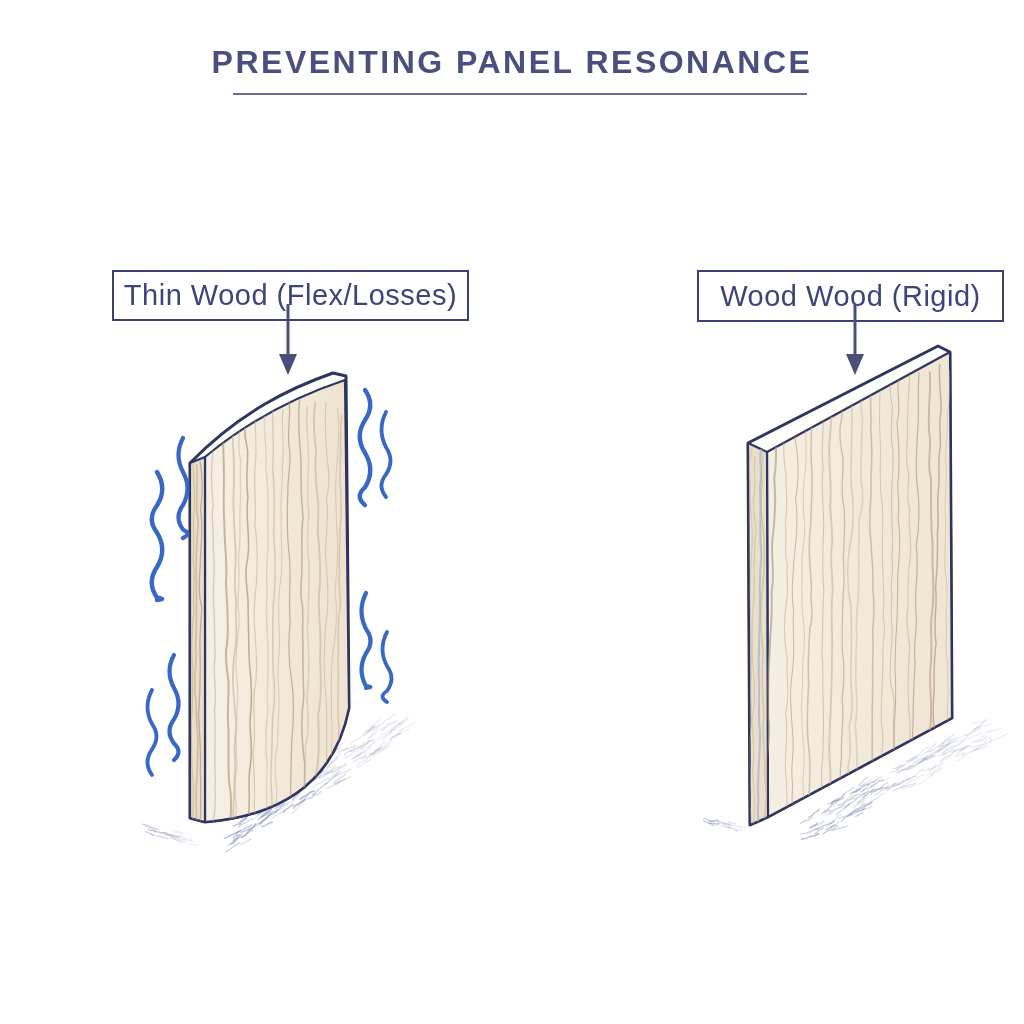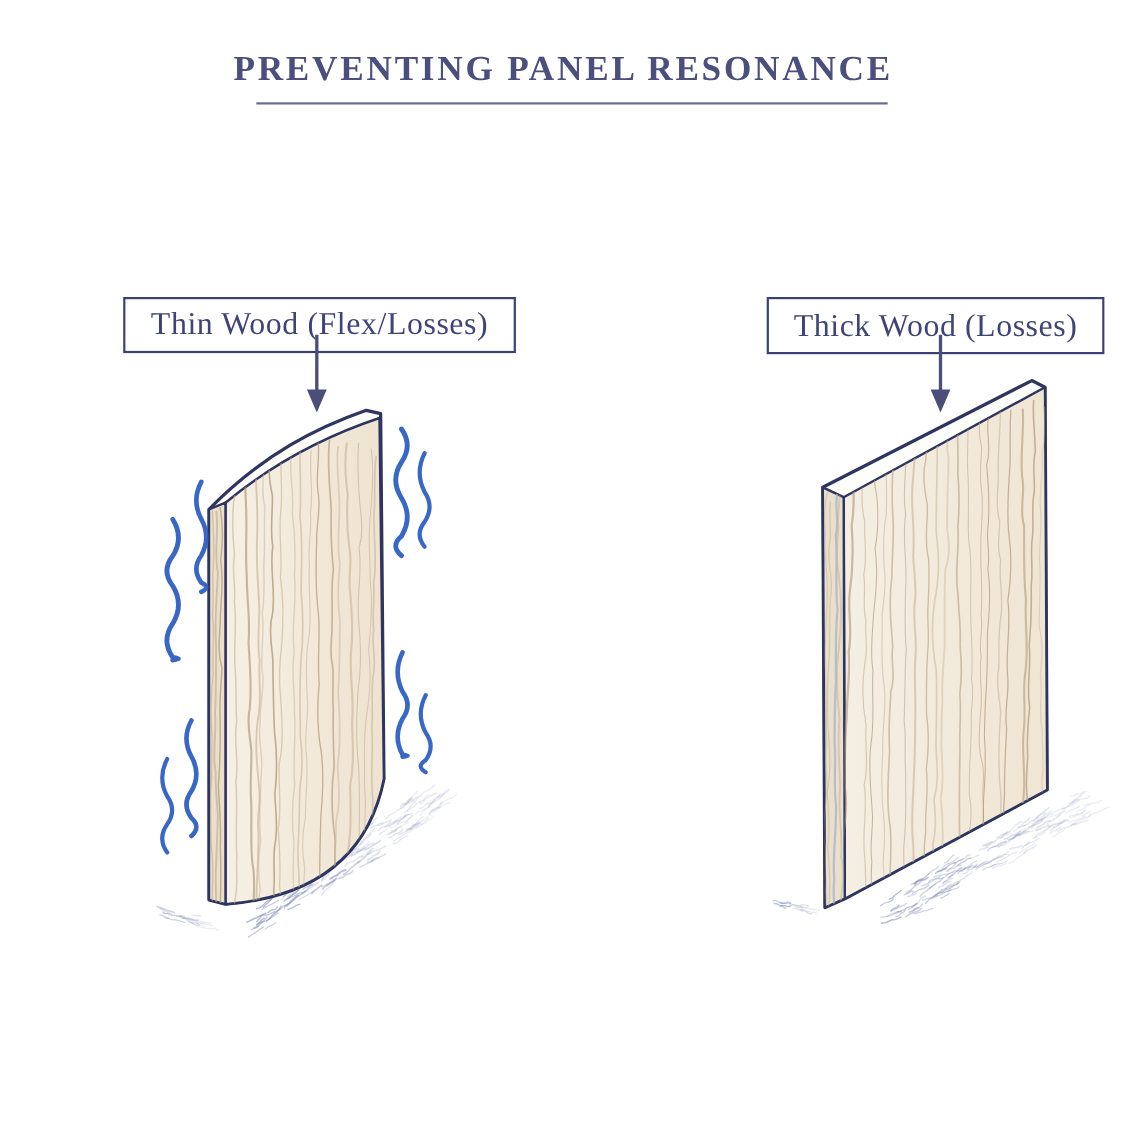--- a/index.html
+++ b/index.html
@@ -1,19 +1,19 @@
 <!DOCTYPE html>
 <html style="--background: #ffffff; --title-ink: #4b4f7d; --title-underline: #696d95; --label-ink: #3f4478; --label-border: #3c4173; --arrow: #4a4e78; --outline-navy: #2e3560; --vibration-blue: #2d5fc2; --wood-base: #f2ebdd; --wood-grain: #c0ab90; --shadow-hatch: #8791b8;"><head>
 <meta charset="utf-8">
 <style>
   html,body{margin:0;padding:0;background:#fff;}
   .stage{
     position:relative;width:1024px;height:1024px;overflow:hidden;
     background:var(--background,#fff);
-    font-family:Liberation Serif, serif;
+    font-family:Liberation Sans, sans-serif;
   }
   .title{
     position:absolute;top:44px;left:0;width:100%;text-align:center;
     font-size:32px;font-weight:600;letter-spacing:2.5px;
     color:var(--title-ink,#4b4f7d);margin:0;
   }
   .title-underline{
     position:absolute;top:93px;left:233px;width:574px;height:2px;
     background:var(--title-underline,#696d95);
   }
@@ -44,21 +44,21 @@
 
 <div class="stage">
 
   <h1 class="title">PREVENTING PANEL RESONANCE</h1>
   <div class="title-underline"></div>
 
   <div class="label-box left">
     <span>Thin Wood (Flex/Losses)</span>
   </div>
   <div class="label-box right">
-    <span>Thick Wood (Losses)</span>
+    <span>Wood Wood (Rigid)</span>
   </div>
 
   <svg class="arrow-svg left" viewBox="0 0 22 72">
     <line class="arrow-line" x1="11" y1="0" x2="11" y2="52"></line>
     <polygon class="arrow-head" points="2,50 20,50 11,71"></polygon>
   </svg>
   <svg class="arrow-svg right" viewBox="0 0 22 72">
     <line class="arrow-line" x1="11" y1="0" x2="11" y2="52"></line>
     <polygon class="arrow-head" points="2,50 20,50 11,71"></polygon>
   </svg>

